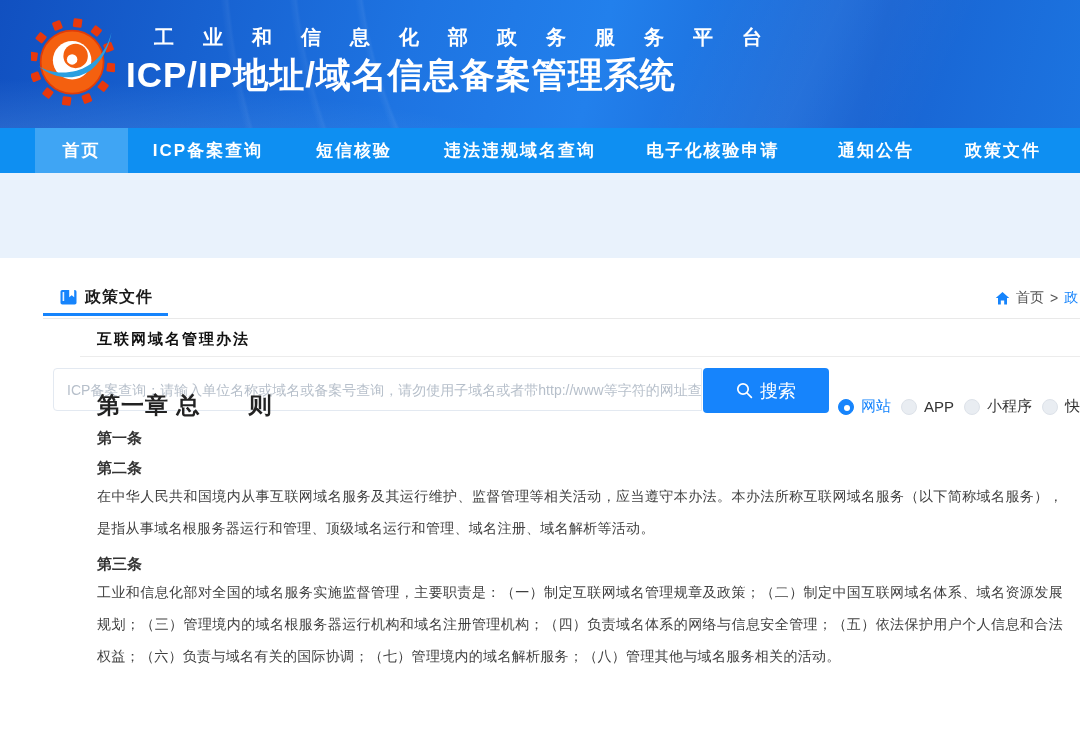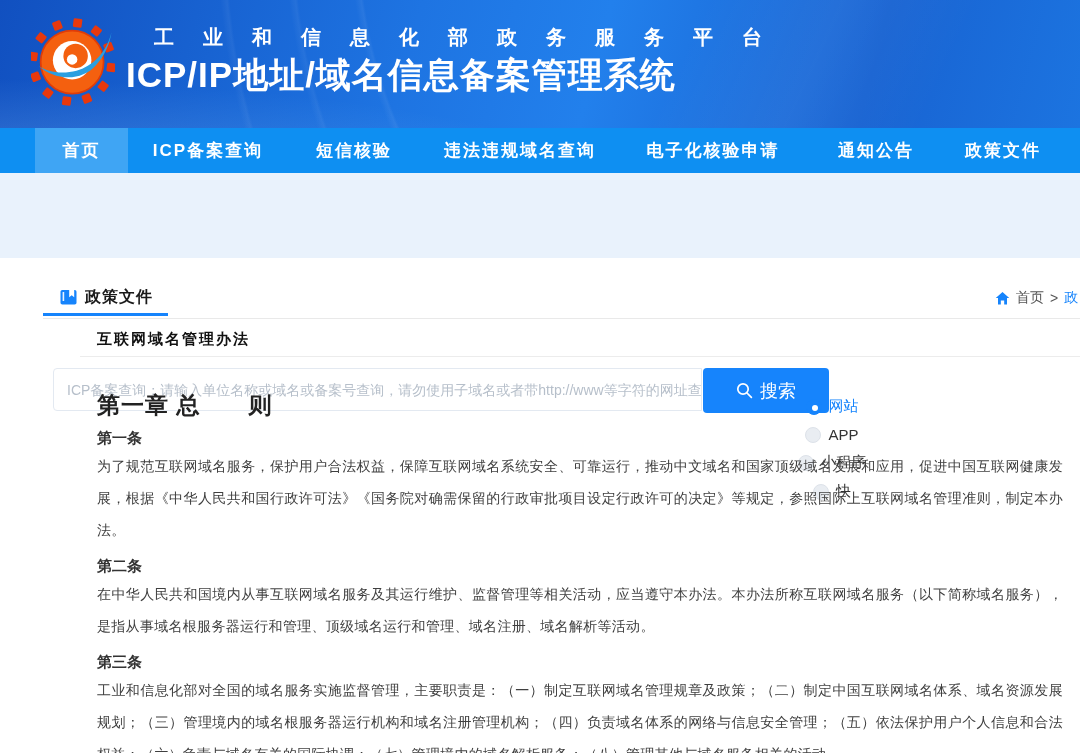--- a/index.html
+++ b/index.html
@@ -32,22 +32,22 @@
 
   
   .search-band{position:absolute;left:0;top:173px;width:1080px;height:85px;background:#e9f2fc;}
   .search-input{position:absolute;left:53px;top:195px;width:634px;height:41px;
     border:1px solid #e3e9f1;border-radius:4px 0 0 4px;background:#fff;outline:none;
     padding:0 0 0 13px;font-size:14px;color:#333;font-family:inherit;}
   .search-input::placeholder{color:#b6bfca;}
   .search-btn{position:absolute;left:703px;top:195px;width:126px;height:45px;border:none;
     background:#1684fc;border-radius:4px;color:#ffffff;font-size:18px;cursor:pointer;
     display:flex;align-items:center;justify-content:center;gap:7px;font-family:inherit;}
-  .radio-row{position:absolute;left:798px;top:224px;display:flex;align-items:center;
-    gap:10px;white-space:nowrap;flex-direction:column;}
+  .radio-row{position:absolute;left:838px;top:224px;display:flex;align-items:center;
+    gap:10px;white-space:nowrap;}
   .radio-item{display:flex;align-items:center;gap:7px;font-size:15px;color:#333;cursor:pointer;}
   .radio-dot{width:16px;height:16px;border-radius:50%;background:#e9edf2;
     border:1px solid #dde2e9;box-sizing:border-box;}
   .radio-item.selected{color:#1684fc;}
   .radio-item.selected .radio-dot{background:#1684fc;border-color:#1684fc;position:relative;}
   .radio-item.selected .radio-dot::after{content:"";position:absolute;left:5px;top:5px;
     width:6px;height:6px;border-radius:50%;background:#fff;}
 
   
   .tabs-line{position:absolute;left:43px;top:318px;width:1117px;height:1px;background:#e9e9e9;}
@@ -164,21 +164,20 @@
     <span class="crumb-current">政</span>
   </div>
 
   <div class="article-title">互联网域名管理办法</div>
   <div class="title-divider"></div>
   <div class="chapter-heading">第一章 总　　则</div>
 
   <div class="article-body">
     <section>
       <h3 class="clause-heading">第一条</h3>
-      <p class="clause-text">为了规范互联网域名服务，保护用户合法权益，保障互联网域名系统安全、可靠运行，推动中文域名和国家顶级域名发展和应用，促进中国互联网健康发展，根据《中华人民共和国行政许可法》《国务院对确需保留的行政审批项目设定行政许可的决定》等规定，参照国际上互联网域名管理准则，制定本办法。</p>
     </section>
     <section>
       <h3 class="clause-heading">第二条</h3>
       <p class="clause-text">在中华人民共和国境内从事互联网域名服务及其运行维护、监督管理等相关活动，应当遵守本办法。本办法所称互联网域名服务（以下简称域名服务），是指从事域名根服务器运行和管理、顶级域名运行和管理、域名注册、域名解析等活动。</p>
     </section>
     <section>
       <h3 class="clause-heading">第三条</h3>
       <p class="clause-text">工业和信息化部对全国的域名服务实施监督管理，主要职责是：（一）制定互联网域名管理规章及政策；（二）制定中国互联网域名体系、域名资源发展规划；（三）管理境内的域名根服务器运行机构和域名注册管理机构；（四）负责域名体系的网络与信息安全管理；（五）依法保护用户个人信息和合法权益；（六）负责与域名有关的国际协调；（七）管理境内的域名解析服务；（八）管理其他与域名服务相关的活动。</p>
     </section>
 

